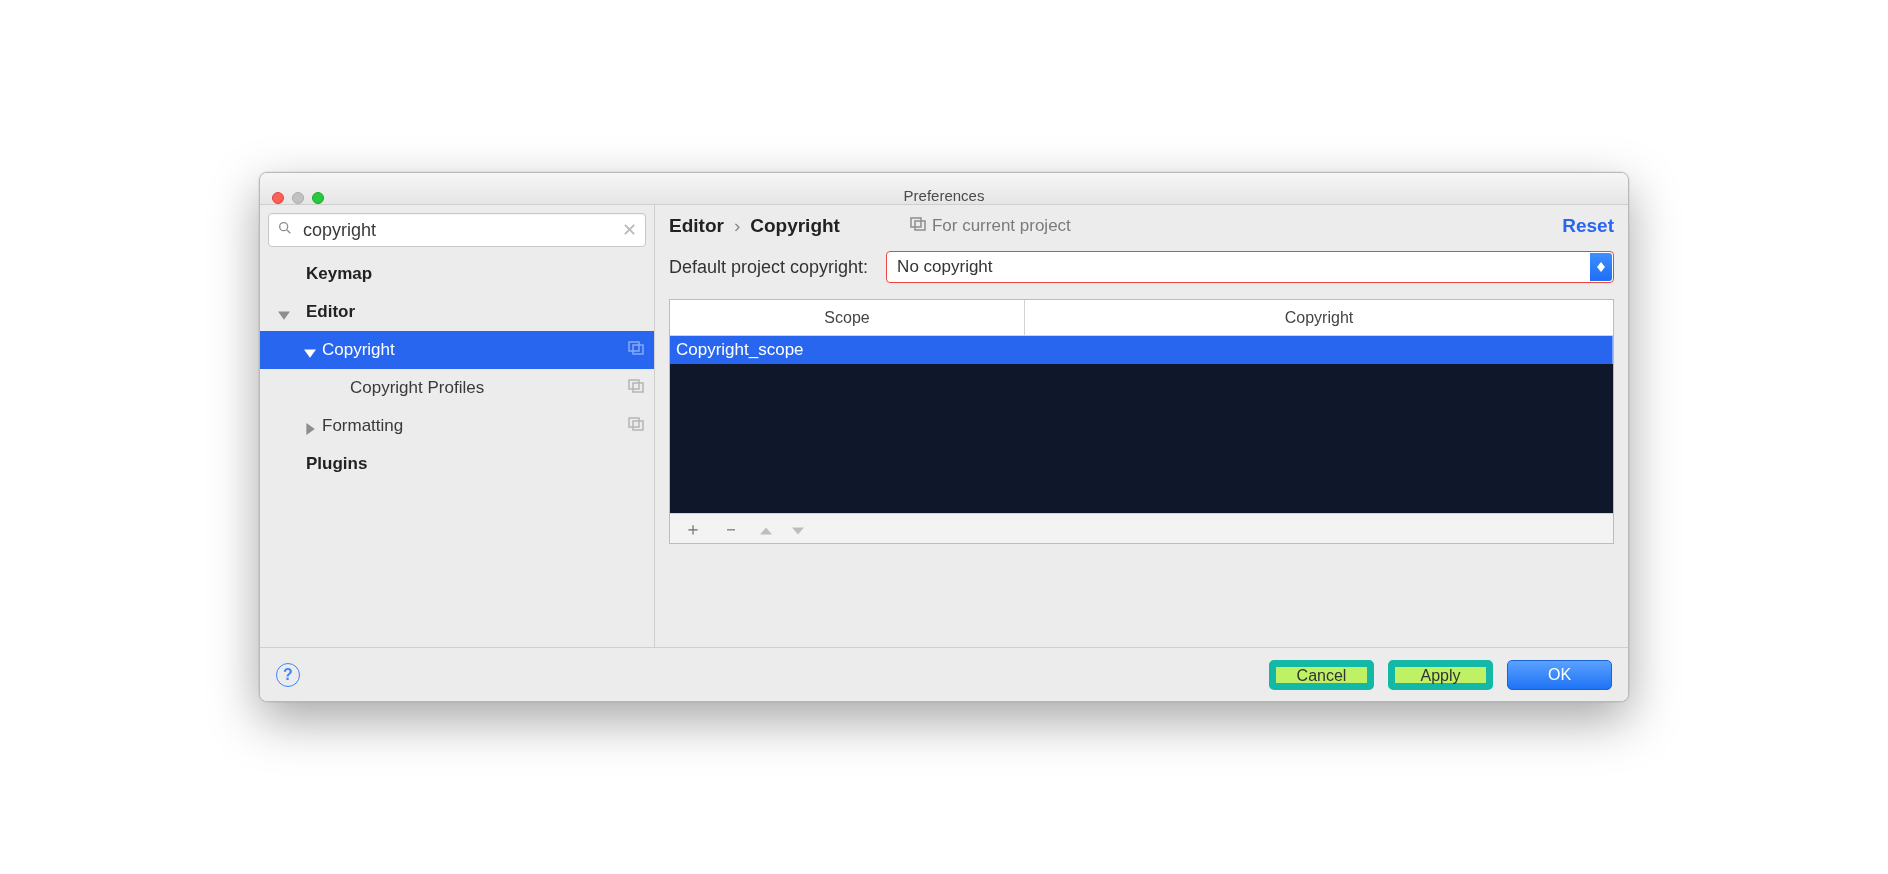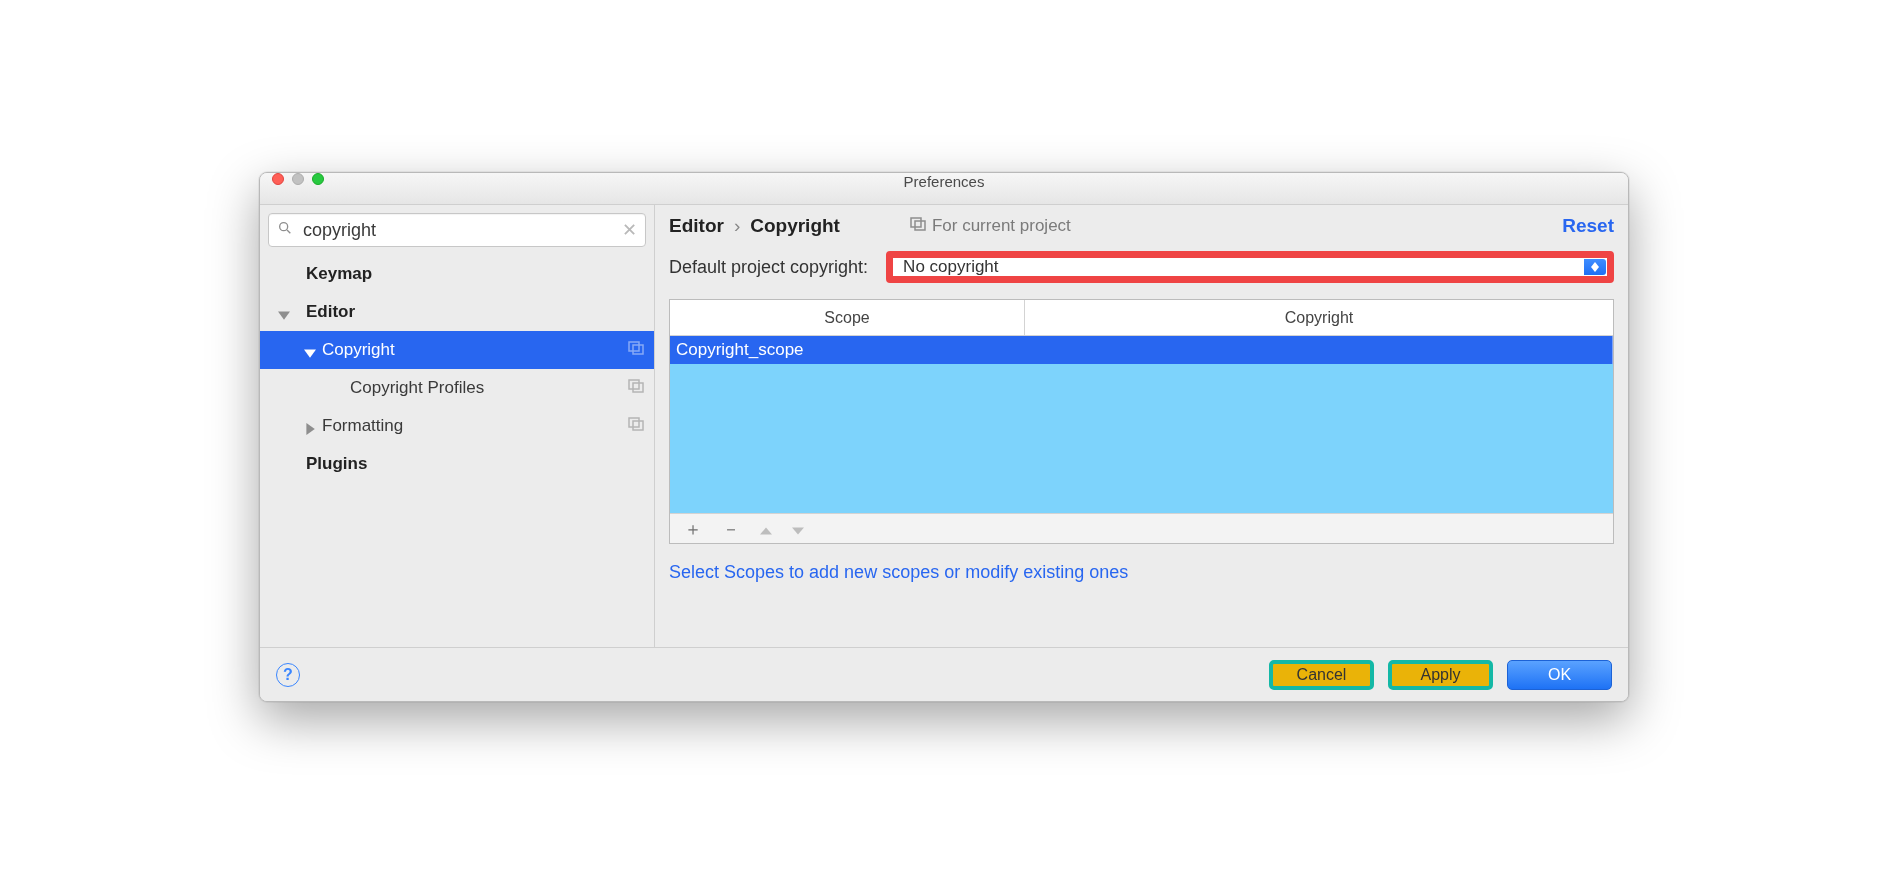--- a/index.html
+++ b/index.html
@@ -21,21 +21,21 @@
   box-shadow: 0 18px 50px rgba(0,0,0,0.35), 0 0 0 1px rgba(0,0,0,0.05);
   overflow: hidden;
   display: flex;
   flex-direction: column;
 }
 .titlebar {
   height: 32px;
   background: linear-gradient(#f6f6f6, #e6e6e6);
   border-bottom: 1px solid #cfcfcf;
   display: flex;
-  align-items: flex-start;
+  align-items: flex-end;
   position: relative;
 }
 .traffic {
   display: flex;
   gap: 8px;
   padding-left: 12px;
 }
 .tl {
   width: 12px; height: 12px; border-radius: 50%;
 }
@@ -144,41 +144,41 @@
   align-items: center;
   font-size: 18px;
   color: #333;
   margin-bottom: 16px;
 }
 .select {
   flex: 1;
   margin-left: 18px;
   height: 32px;
   background: #fff;
-  border: 7px solid #ef4444;
+  border: 1px solid #ef4444;
   border-radius: 4px;
   display: flex;
   align-items: center;
   padding-left: 10px;
   position: relative;
   cursor: pointer;
 }
 .select .value { font-size: 17px; color: #333; }
 .select .stepper {
   position: absolute; right: 1px; top: 1px; bottom: 1px;
   width: 22px;
   background: linear-gradient(#3f8dff, #1e6ff5);
   border-radius: 0 3px 3px 0;
   display: flex; flex-direction: column;
   align-items: center; justify-content: center;
 }
 .select .stepper svg { width: 8px; height: 5px; fill: #fff; }
 .table-box {
   border: 1px solid #bcbcbc;
-  background: #7dd3fc;
+  background: #0f172a;
   display: flex;
   flex-direction: column;
   height: 245px;
 }
 .table-head {
   display: flex;
   height: 36px;
   border-bottom: 1px solid #d3d3d3;
   background: #fff;
 }
@@ -239,22 +239,22 @@
   color: #3a86ff;
   font-weight: 600;
   font-size: 16px;
   display: flex; align-items: center; justify-content: center;
   cursor: pointer;
 }
 .footer-spacer { flex:1; }
 .btn {
   height: 30px;
   min-width: 105px;
-  background: #eab308;
-  border: 4px solid #14b8a6;
+  background: #bef264;
+  border: 7px solid #14b8a6;
   border-radius: 5px;
   font-size: 16px;
   color: #333;
   padding: 0 16px;
   margin-left: 14px;
   cursor: pointer;
 }
 .btn.primary {
   background: linear-gradient(#5aa2ff, #1e72f5);
   border: 1px solid #1c62d6;
@@ -379,21 +379,20 @@
           <span class="tool-btn">－</span>
           <span class="tool-btn dim"><svg viewBox="0 0 10 6">
                 <polygon fill="#bdbdbd" points="0,6 10,6 5,0"></polygon>
               </svg></span>
           <span class="tool-btn dim"><svg viewBox="0 0 10 6">
                 <polygon fill="#bdbdbd" points="0,0 10,0 5,6"></polygon>
               </svg></span>
         </div>
       </div>
 
-      <div class="hint-link">Select Scopes to add new scopes or modify existing ones</div>
     </div>
   </div>
 
   <div class="footer">
     <div class="help">?</div>
     <div class="footer-spacer"></div>
     <button class="btn">Cancel</button>
     <button class="btn">Apply</button>
     <button class="btn primary">OK</button>
   </div>

